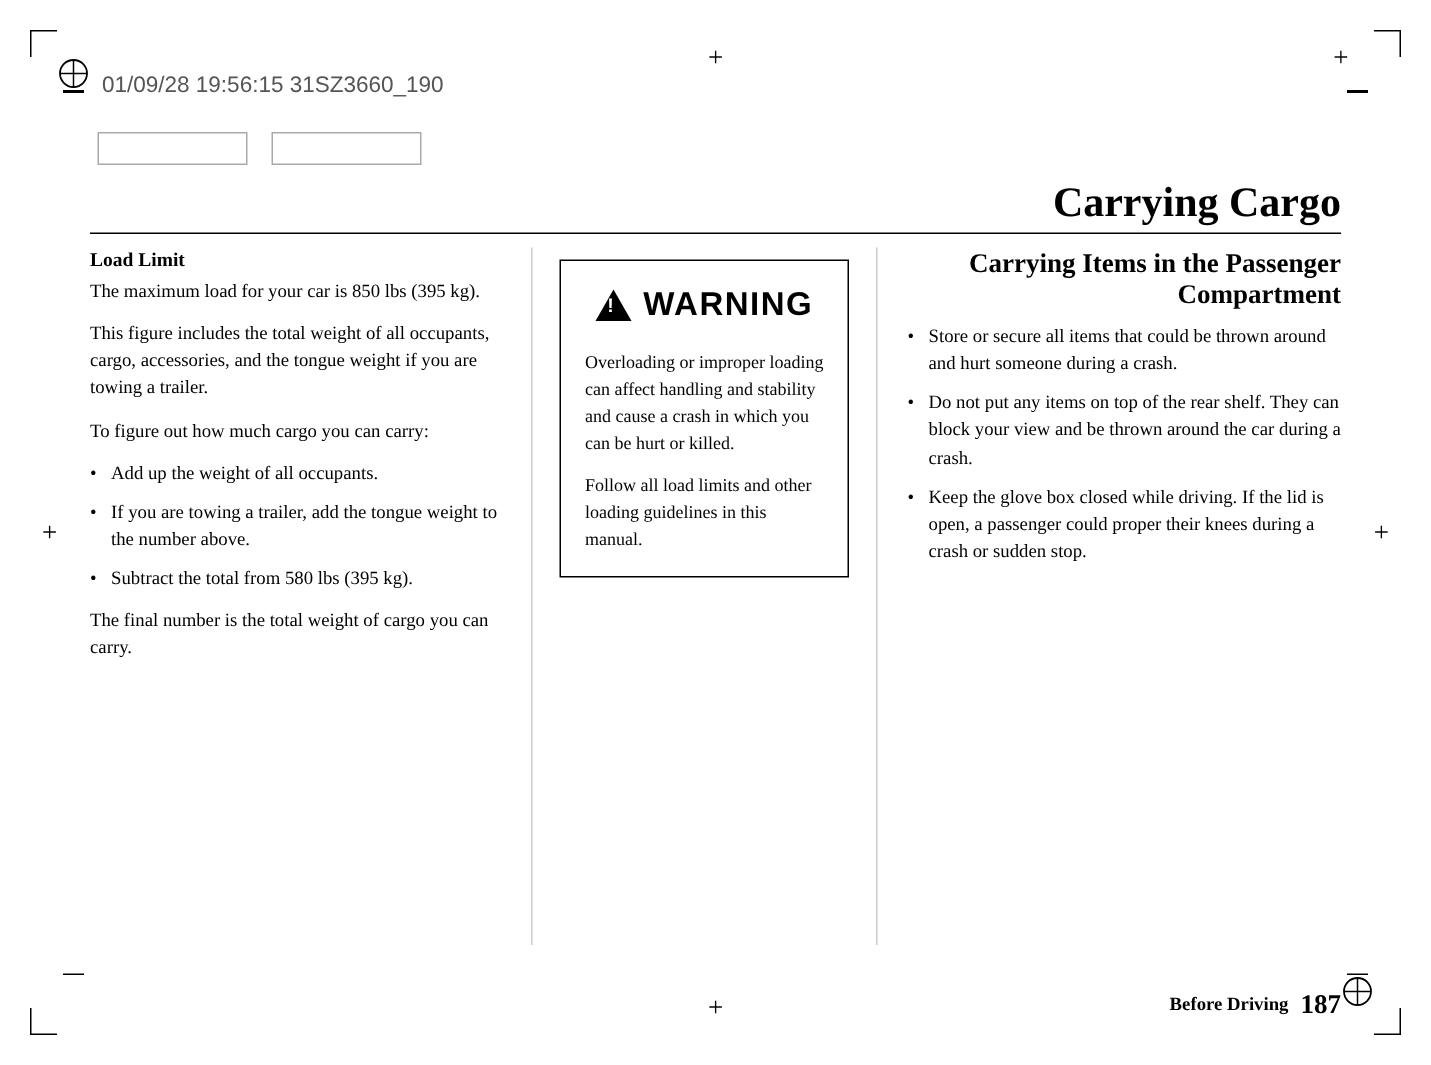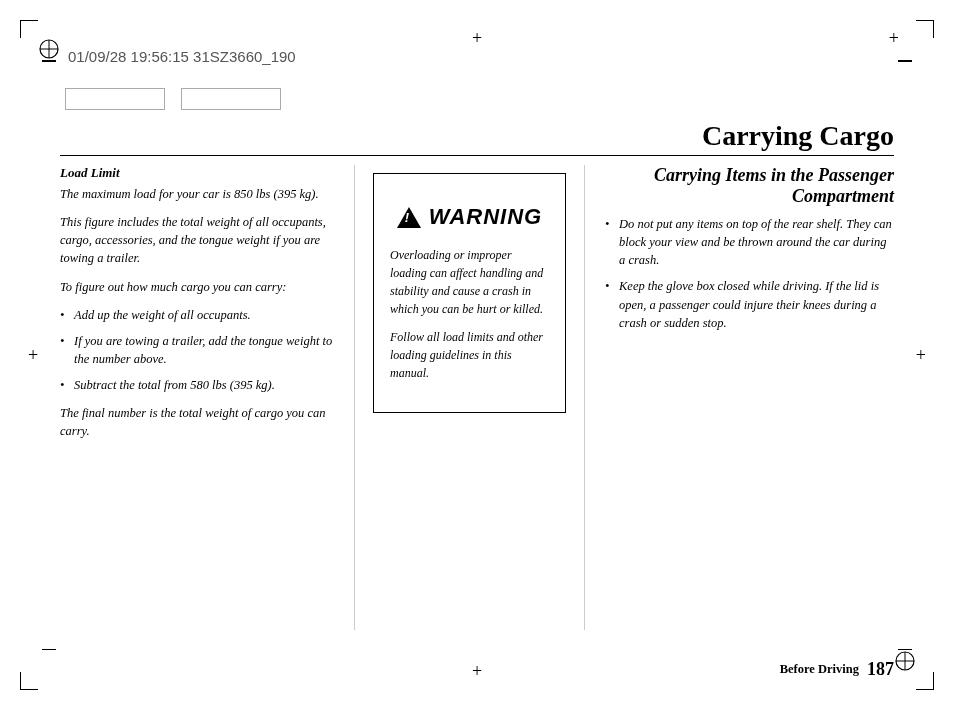--- a/index.html
+++ b/index.html
@@ -154,21 +154,20 @@
 
     
     .content {
       position: absolute;
       top: 165px;
       left: 60px;
       right: 60px;
       bottom: 80px;
       display: flex;
       gap: 0;
-      font-style: italic;
     }
 
     
     .col-left {
       width: 295px;
       flex-shrink: 0;
       padding-right: 20px;
       border-right: 1px solid #ccc;
     }
 
@@ -214,21 +213,21 @@
     .bullet-item::before {
       content: '•';
       position: absolute;
       left: 0;
       top: 0;
     }
 
     
     .warning-box {
       border: 1.5px solid #000;
-      padding: 30px 16px;
+      padding: 16px 16px;
       margin-top: 8px;
     }
 
     .warning-header {
       display: flex;
       align-items: center;
       justify-content: center;
       gap: 8px;
       margin-bottom: 12px;
     }
@@ -408,22 +407,23 @@
           <span class="warning-title">WARNING</span>
         </div>
         <div class="warning-text">Overloading or improper loading can affect handling and stability and cause a crash in which you can be hurt or killed.</div>
         <div class="warning-text" style="margin-top:10px;">Follow all load limits and other loading guidelines in this manual.</div>
       </div>
     </div>
 
     <div class="col-right">
       <div class="section-heading-bold">Carrying Items in the Passenger Compartment</div>
       <div class="bullet-list">
+        <div class="bullet-item">Store or secure all items that could be thrown around and hurt someone during a crash.</div>
         <div class="bullet-item">Do not put any items on top of the rear shelf. They can block your view and be thrown around the car during a crash.</div>
-        <div class="bullet-item">Keep the glove box closed while driving. If the lid is open, a passenger could injure their knees during a crash or sudden stop.</div>
+        <div class="bullet-item">Keep the glove box closed while driving. If the lid is open, a passenger could proper their knees during a crash or sudden stop.</div>
       </div>
     </div>
 
   </div>
 
   <div class="footer">
     <span class="footer-text">
       <span class="footer-section">Before Driving</span>
     </span>
     <span class="footer-page">187</span>

